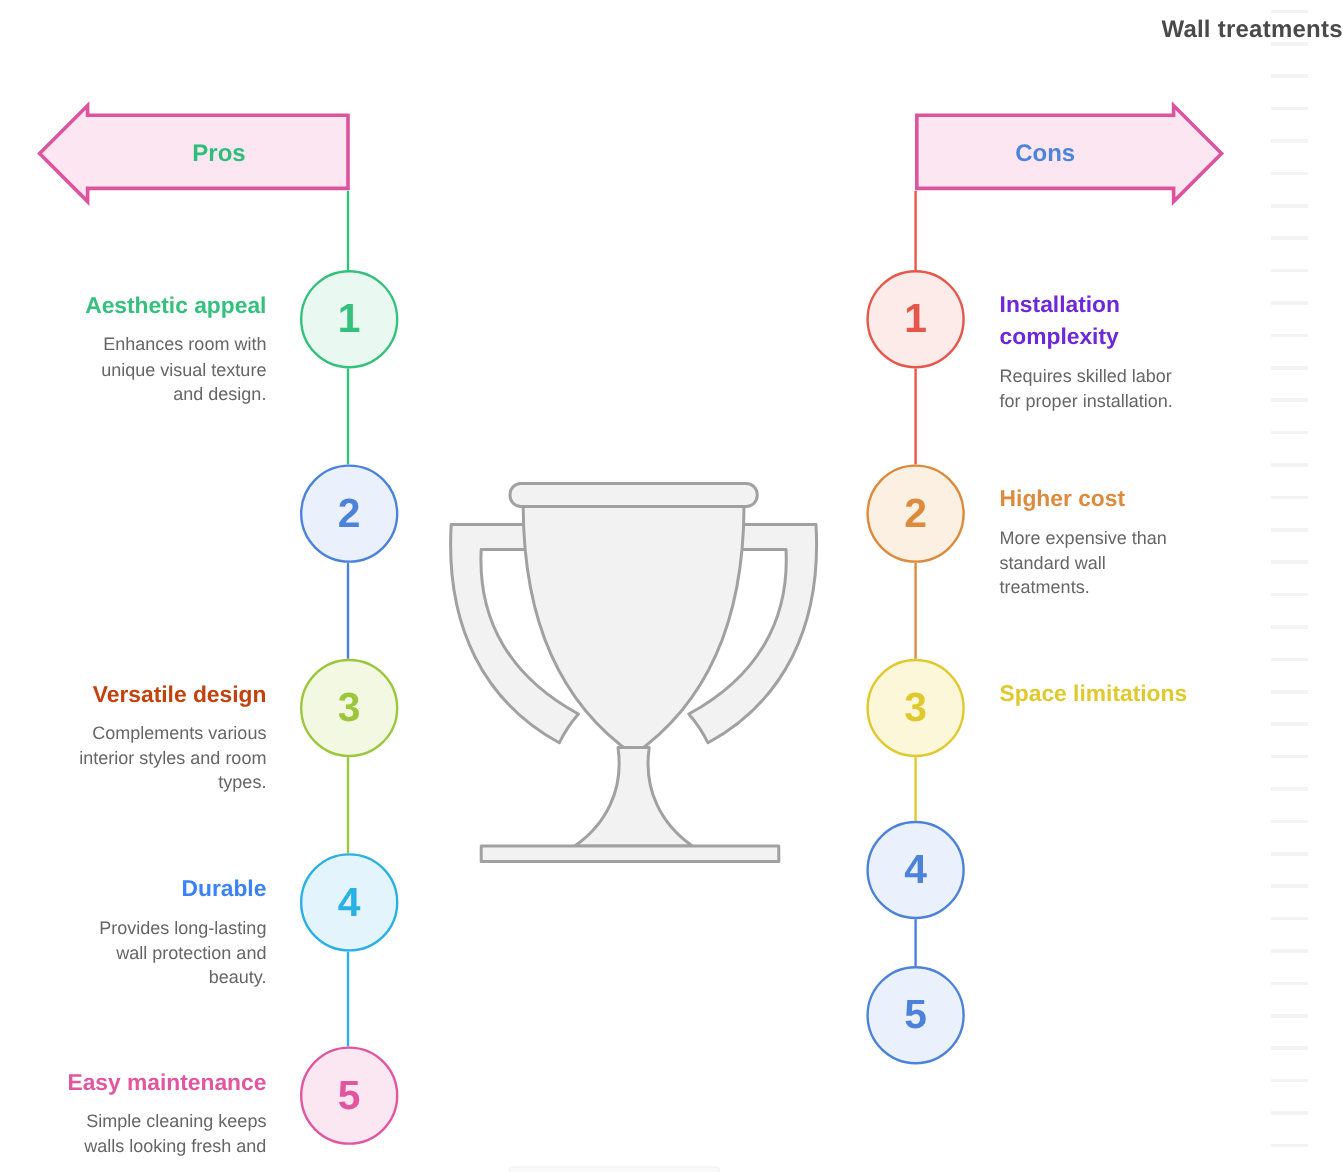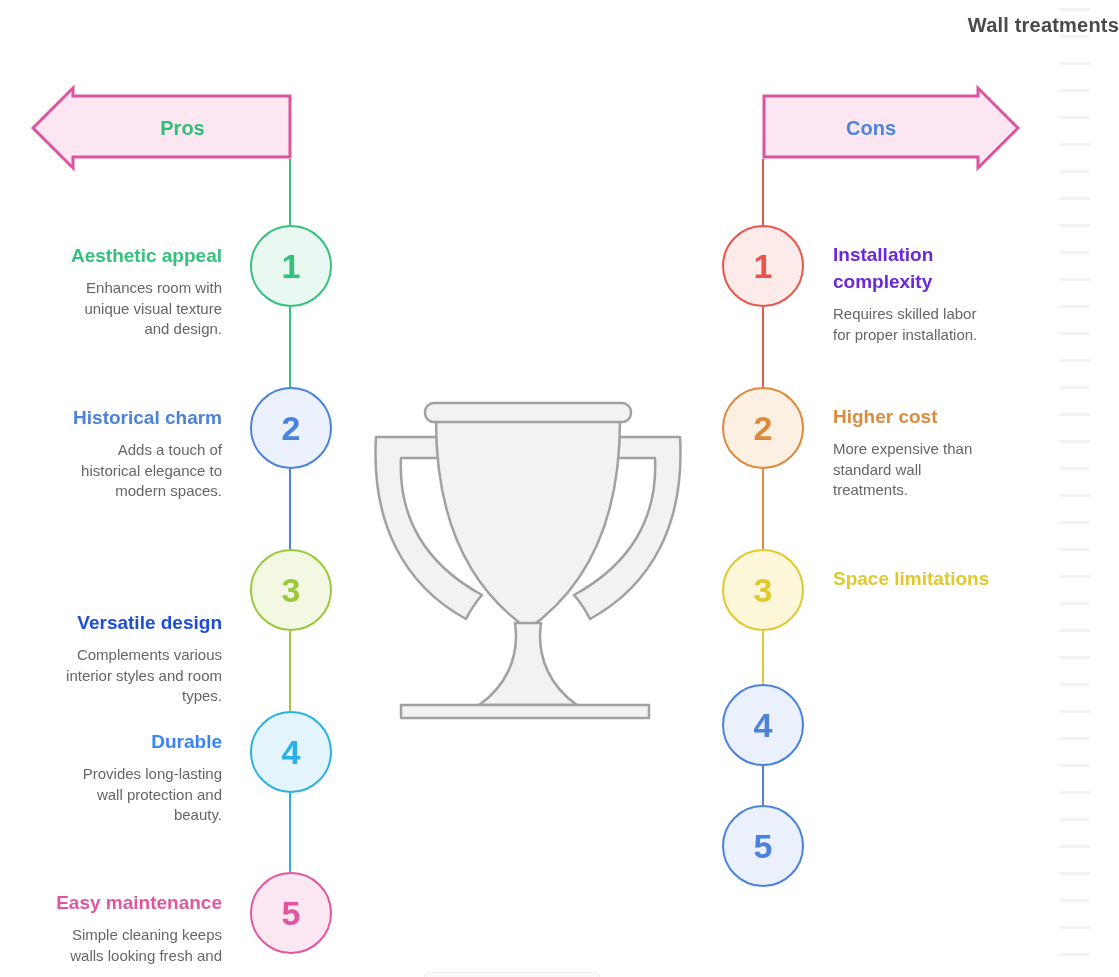--- a/index.html
+++ b/index.html
@@ -94,28 +94,22 @@
   <div class="circle" style="left: 722px; top: 805px; border-color: rgb(76, 130, 218); background-color: rgb(234, 241, 252);">
     <span class="circle-num" style="color: rgb(76, 130, 218);">5</span>
   </div>
 
   <div class="item-text pros-text" style="top: 242px; color: rgb(102, 102, 102);">
     <div class="item-title" style="color: rgb(53, 193, 125);">Aesthetic appeal</div>
     <div class="item-desc">Enhances room with
 unique visual texture
 and design.</div>
   </div>
-  <div class="item-text pros-text" style="top: 404px; color: rgb(102, 102, 102);">
-    <div class="item-title" style="color: rgb(76, 130, 218);">Historical charm</div>
-    <div class="item-desc">Adds a touch of
-historical elegance to
-modern spaces.</div>
-  </div>
   <div class="item-text pros-text" style="top: 566px; color: rgb(102, 102, 102);">
-    <div class="item-title" style="color: #1d4ed8; margin-top: 43px;">Versatile design</div>
+    <div class="item-title" style="color: #c2410c;">Versatile design</div>
     <div class="item-desc">Complements various
 interior styles and room
 types.</div>
   </div>
   <div class="item-text pros-text" style="top: 728px; color: rgb(102, 102, 102);">
     <div class="item-title" style="color: #3b82f6;">Durable</div>
     <div class="item-desc">Provides long-lasting
 wall protection and
 beauty.</div>
   </div>

